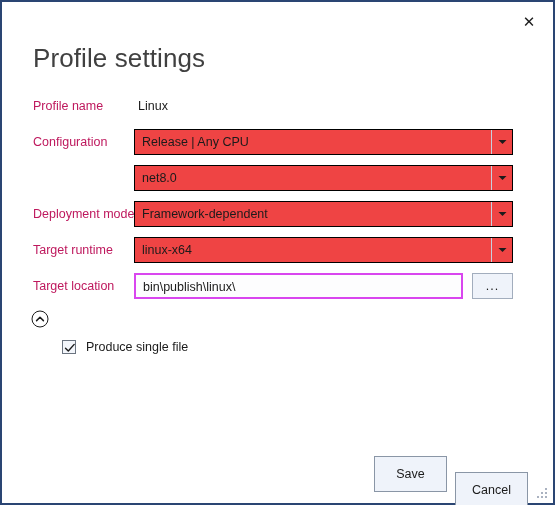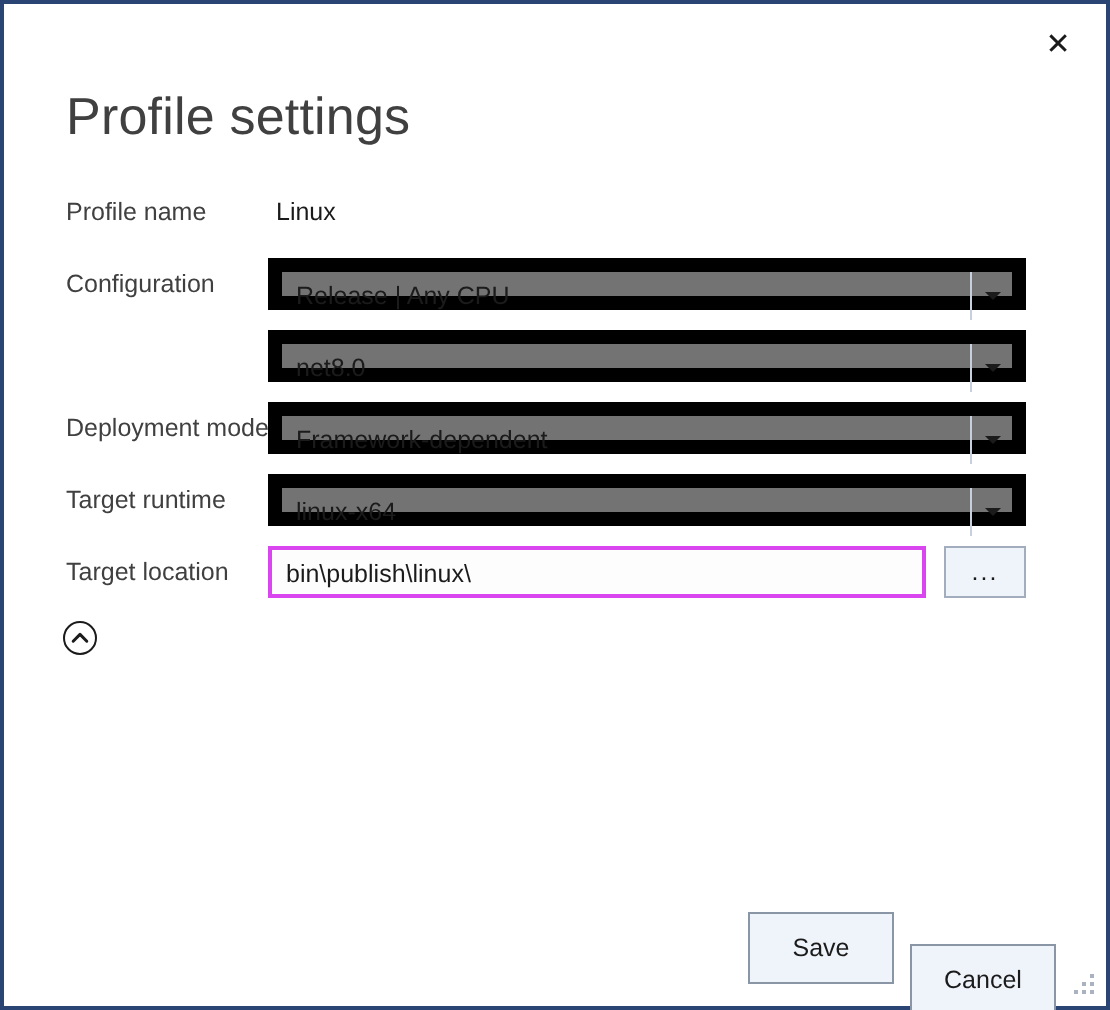--- a/index.html
+++ b/index.html
@@ -67,43 +67,43 @@
     right: 0;
     height: 26px;
   }
   .row-label {
     position: absolute;
     left: 31px;
     top: 0;
     height: 26px;
     line-height: 26px;
     font-size: 12.5px;
-    color: #404040;
+    color: #be185d;
     white-space: nowrap;
   }
   .row-value-static {
     position: absolute;
     left: 136px;
     top: 0;
     height: 26px;
     line-height: 26px;
     font-size: 12.5px;
     color: #1b1b1b;
     white-space: nowrap;
   }
 
   
   .combo {
     position: absolute;
     left: 132px;
     width: 379px;
     height: 26px;
     box-sizing: border-box;
-    border: 7px solid #000000;
-    background: #737373;
+    border: 1px solid #000000;
+    background: #ef4444;
     cursor: pointer;
   }
   .combo .combo-text {
     position: absolute;
     left: 7px;
     top: 0;
     right: 26px;
     height: 24px;
     line-height: 24px;
     font-size: 12.5px;
@@ -330,20 +330,28 @@
 
   <div id="file-publish-options-expander">
     <span class="exp-circle">
       <svg width="18" height="18" viewBox="0 0 18 18">
         <circle cx="9" cy="9" r="8" fill="none" stroke="#1b1b1b" stroke-width="1"></circle>
         <path d="M5.6 10.6 L9 7.2 L12.4 10.6" fill="none" stroke="#1b1b1b" stroke-width="1.5" stroke-linecap="round" stroke-linejoin="round"></path>
       </svg>
     </span>
   </div>
 
+  <div id="produce-single-file-row">
+    <span class="cb-box">
+      <svg width="12" height="12" viewBox="0 0 12 12">
+        <path d="M1.5 6.2 L4.3 9 L10.2 2.4" fill="none" stroke="#1b1b1b" stroke-width="1.4" stroke-linecap="round" stroke-linejoin="round"></path>
+      </svg>
+    </span>
+    <span class="cb-label">Produce single file</span>
+  </div>
 
   <button class="dialog-button" id="save-button">Save</button>
   <button class="dialog-button" id="cancel-button">Cancel</button>
 
   <div id="resize-grip">
     <svg width="13" height="13" viewBox="0 0 13 13">
       <g fill="#aab2c0">
         <rect x="9" y="1" width="2" height="2"></rect>
         <rect x="9" y="5" width="2" height="2"></rect>
         <rect x="5" y="5" width="2" height="2"></rect>

